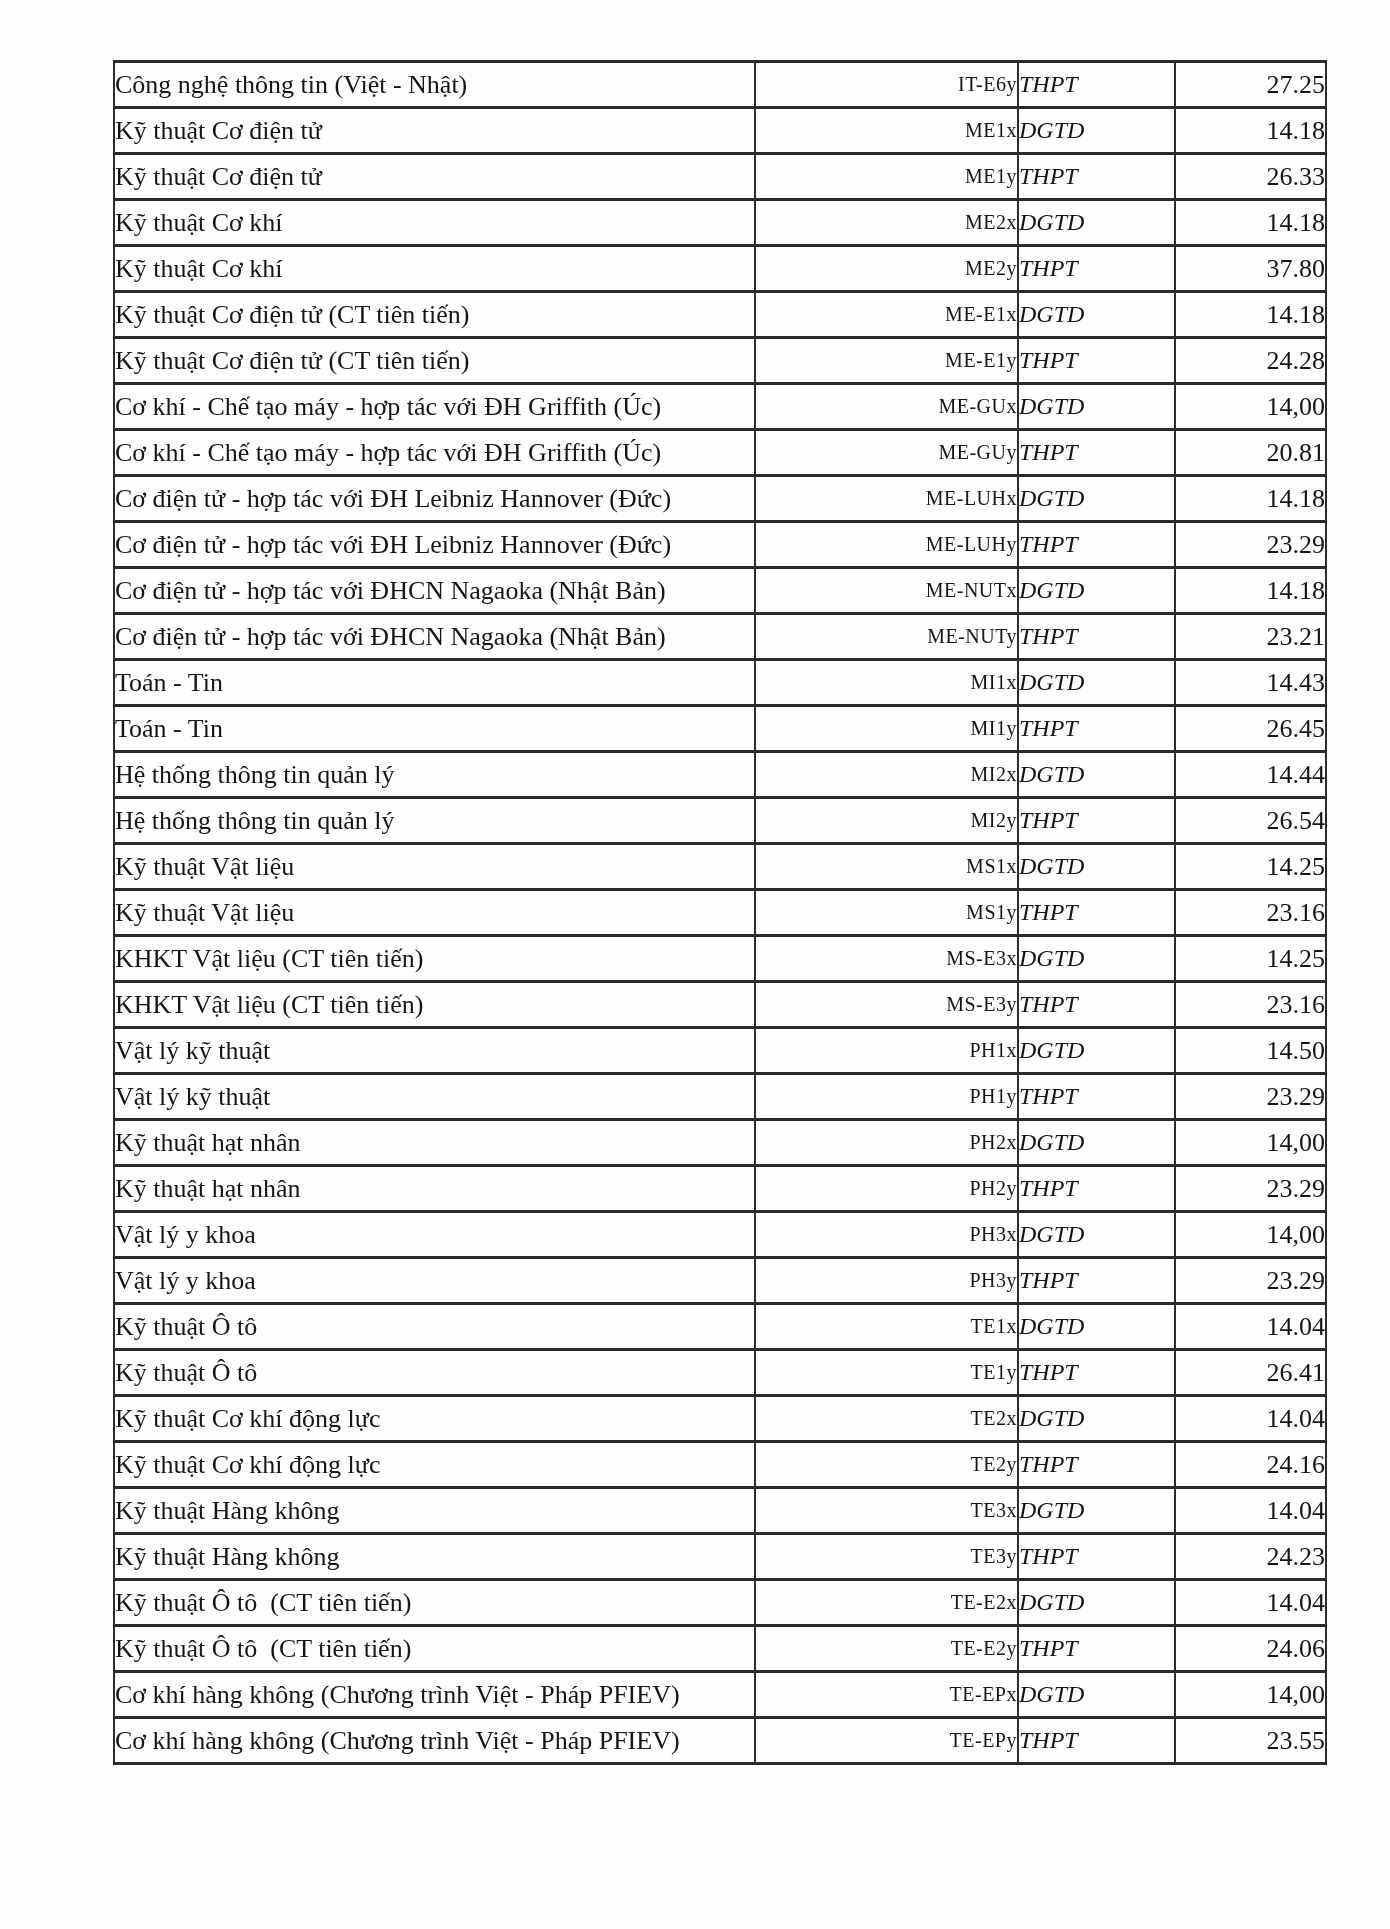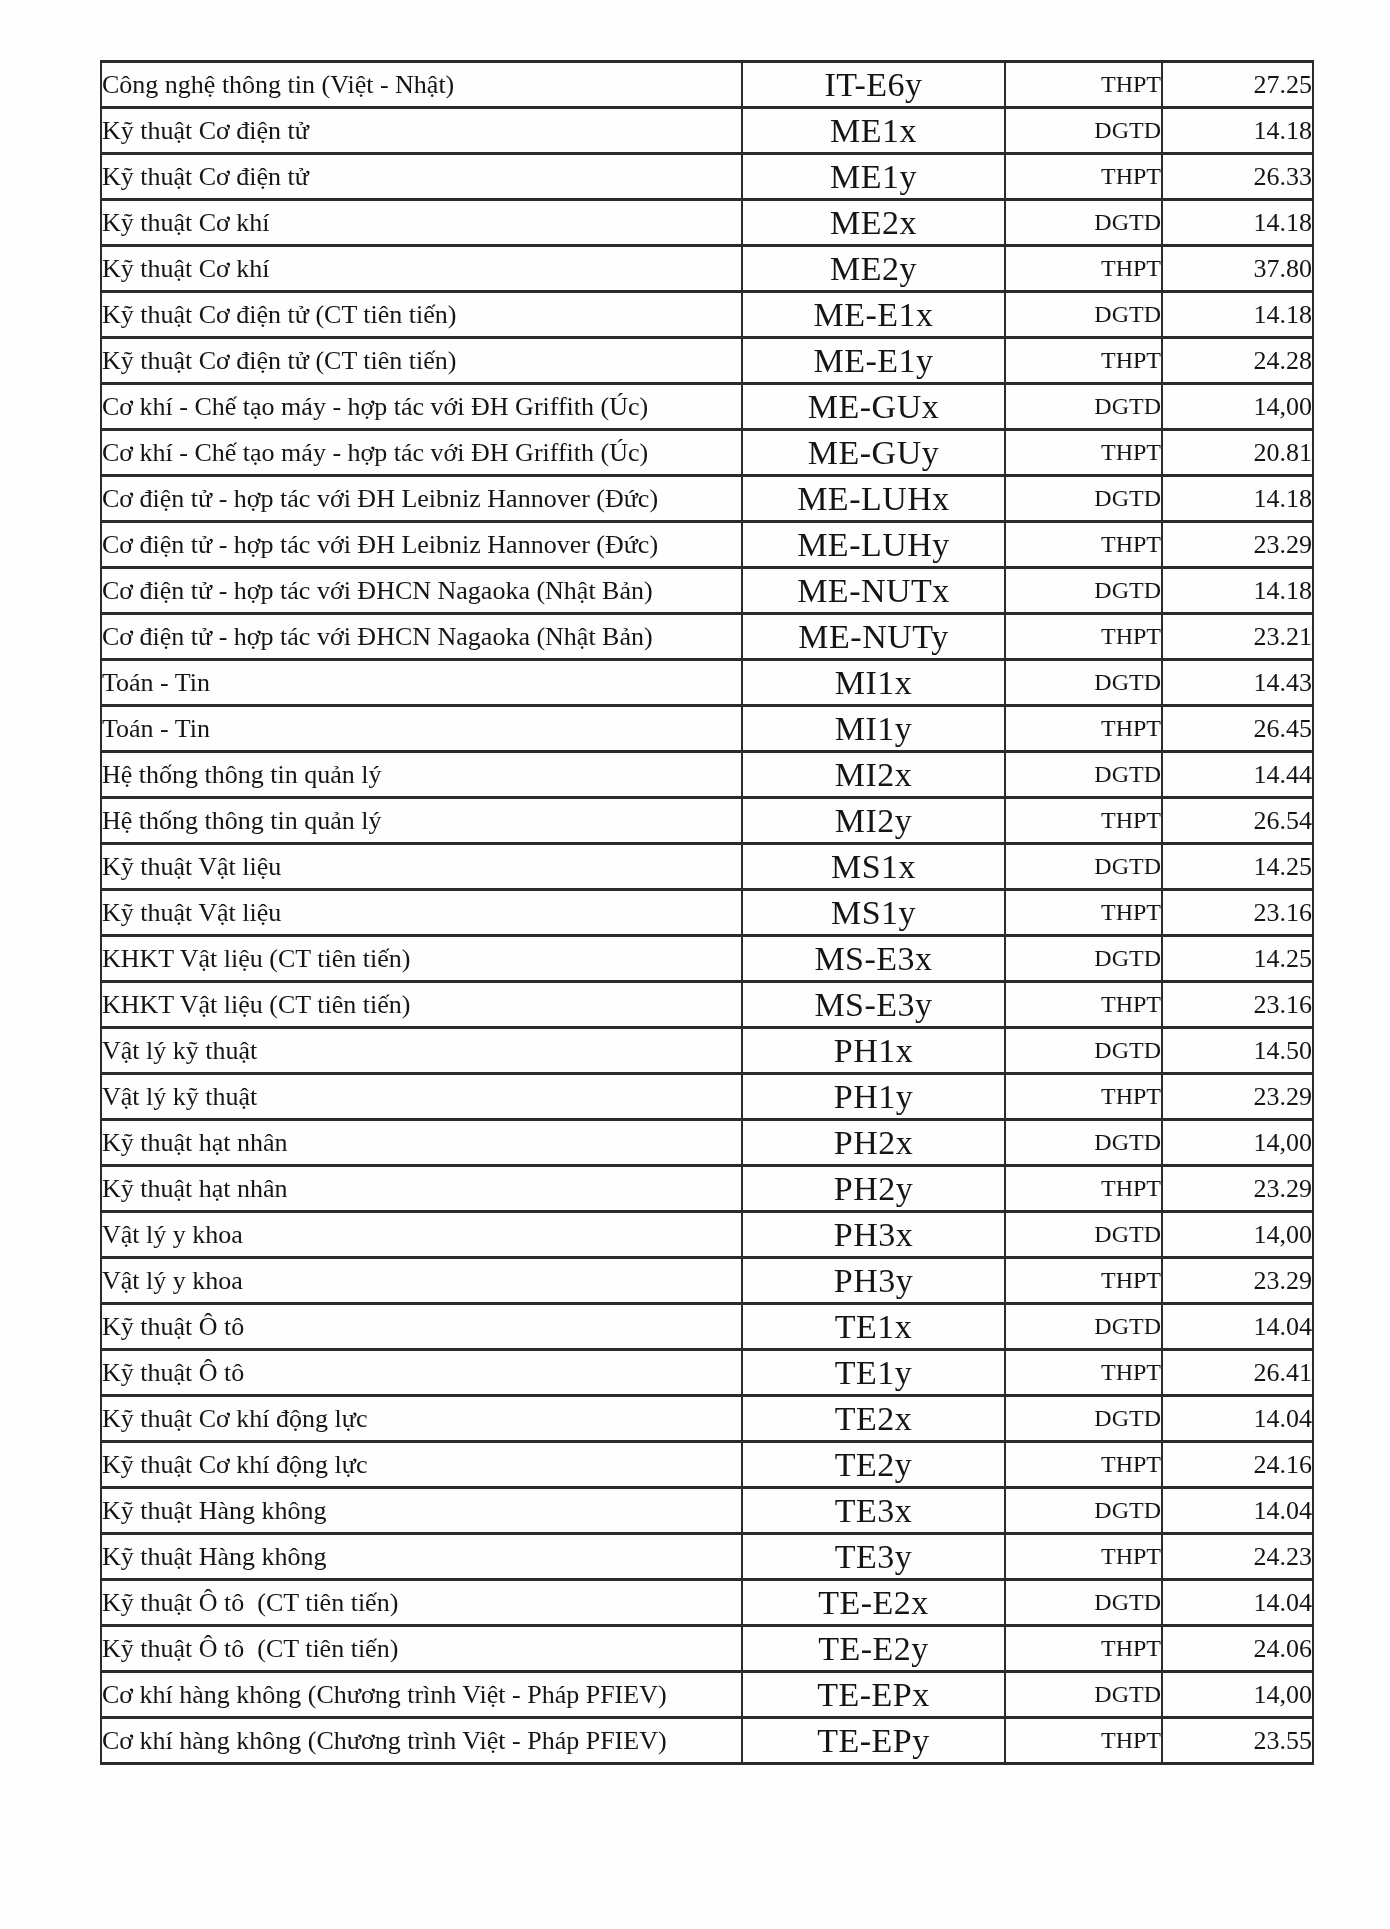--- a/index.html
+++ b/index.html
@@ -11,21 +11,21 @@
     position: relative;
     width: 1390px;
     height: 1929px;
     background: #fefefe;
     font-family: "Liberation Serif", "DejaVu Serif", serif;
     color: #151515;
     overflow: hidden;
   }
   table.scores {
     position: absolute;
-    left: 100px;
+    left: 113px;
     top: 60px;
     width: 1212px;
     border-collapse: collapse;
     table-layout: fixed;
     padding-left: 12px;
   }
   table.scores col.c-name   { width: 641px; }
   table.scores col.c-code   { width: 263px; }
   table.scores col.c-method { width: 157px; }
   table.scores col.c-score  { width: 151px; }
@@ -38,27 +38,28 @@
     vertical-align: middle;
     white-space: nowrap;
     overflow: hidden;
   }
   td.name {
     text-align: left;
     padding-left: 14px;
     font-size: 26px;
   }
   td.code {
-    text-align: center;
-    font-size: 34px;
+    text-align: right;
+    font-size: 20px;
     letter-spacing: 0.5px;
   }
   td.method {
-    text-align: right;
+    text-align: left;
     font-size: 24px;
+    font-style: italic;
   }
   td.score {
     text-align: right;
     font-size: 26px;
   }
 </style>
 </head>
 <body>
 
 <div class="page">

